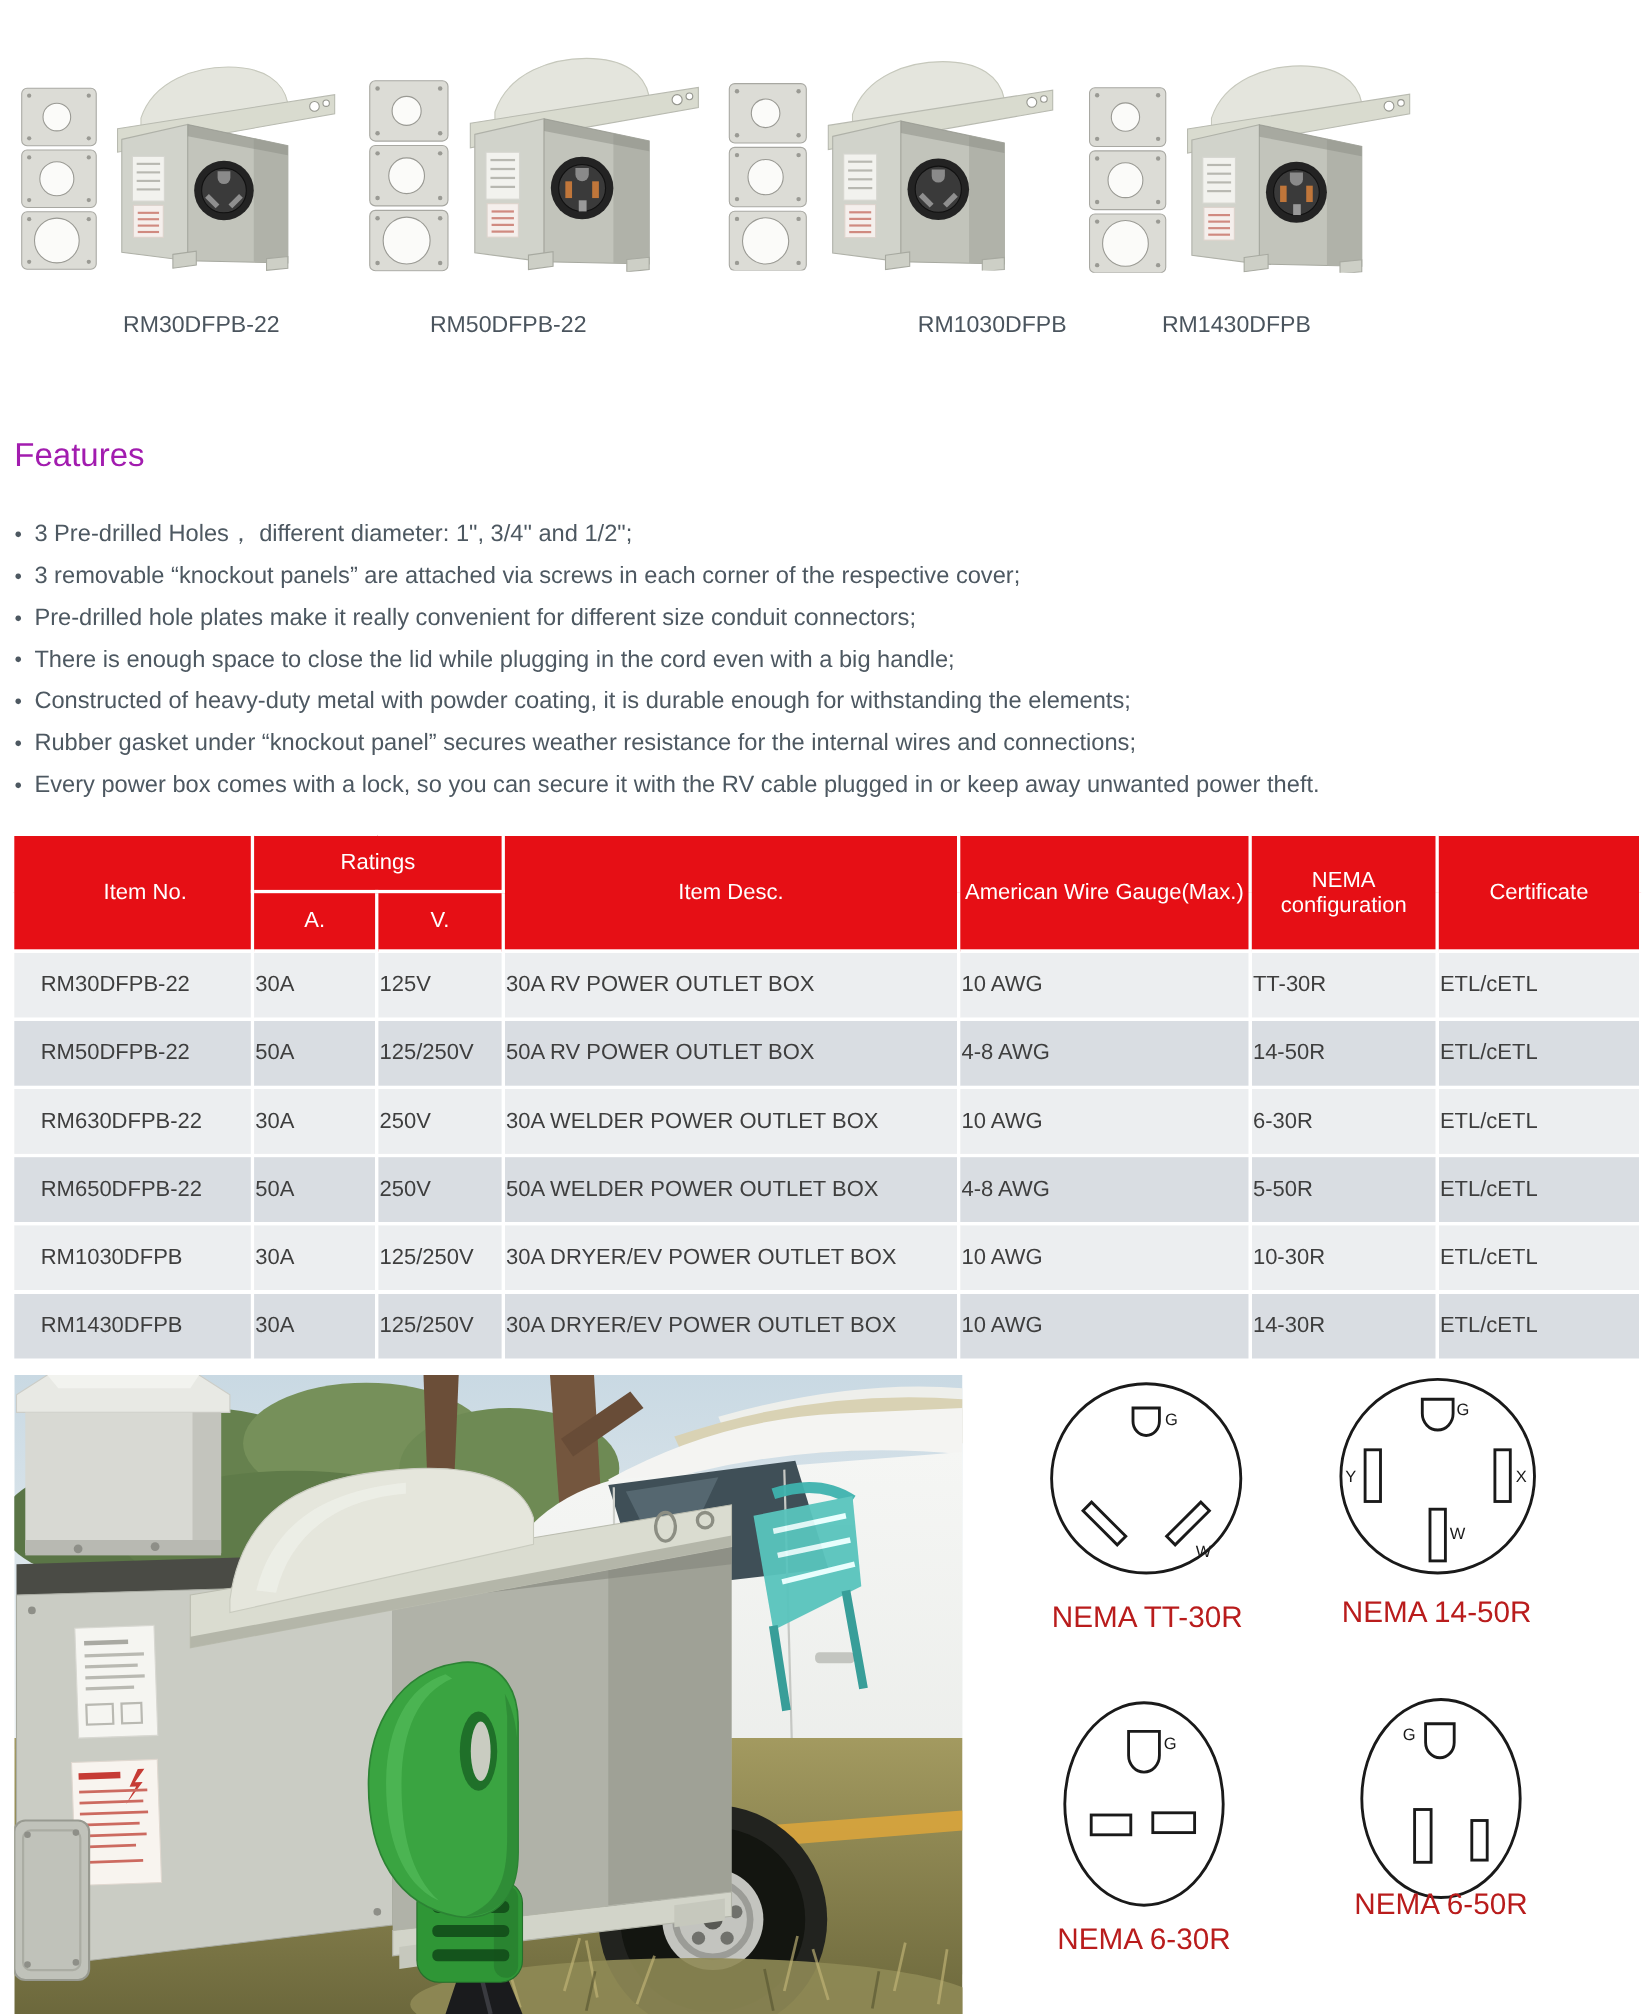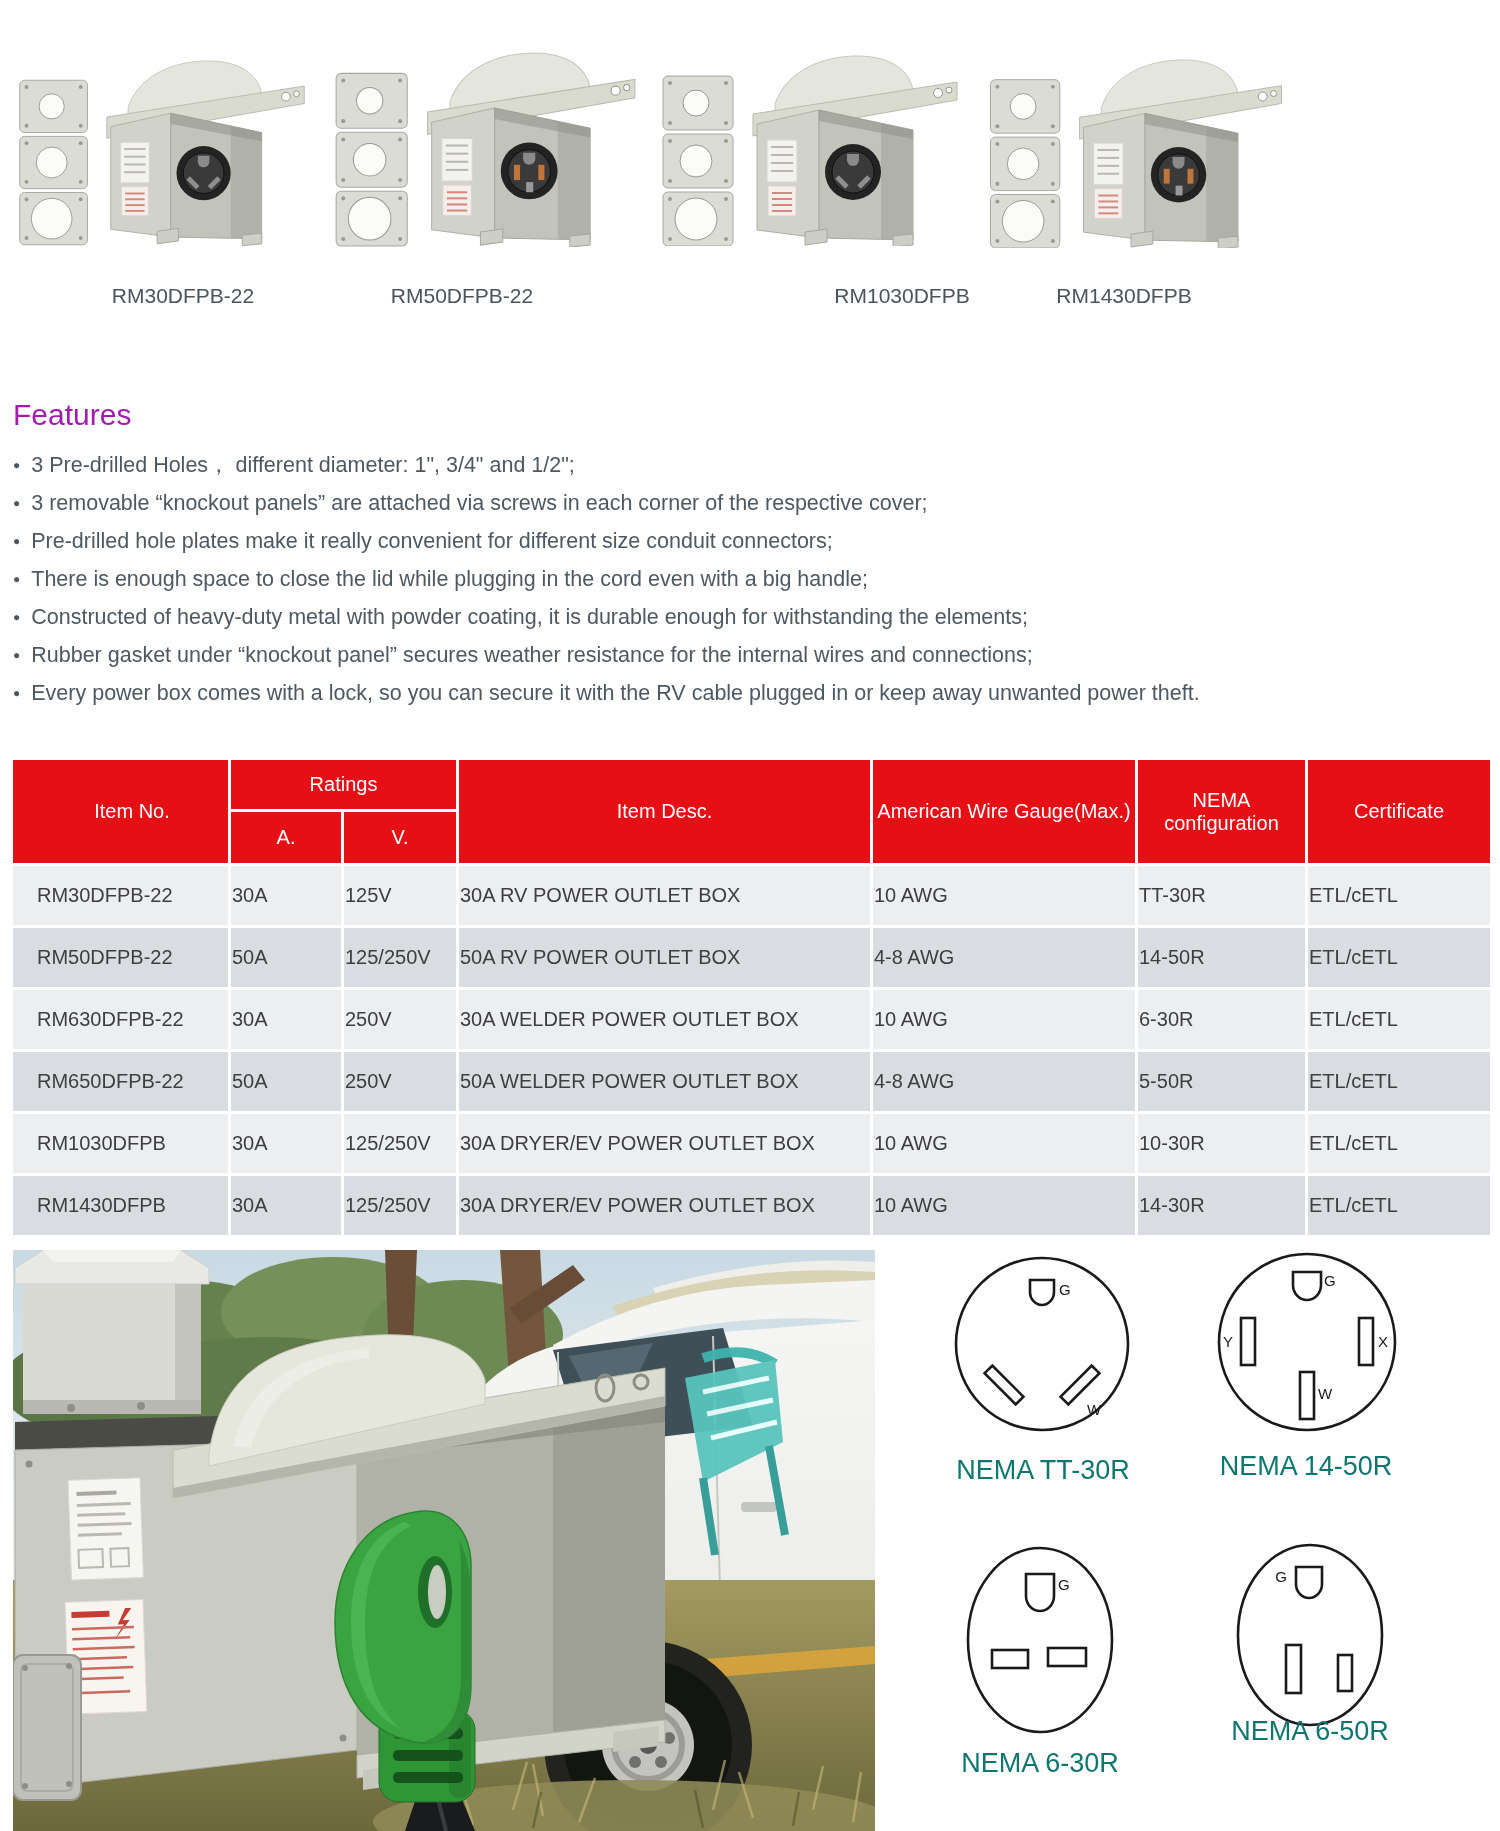--- a/index.html
+++ b/index.html
@@ -5,21 +5,21 @@
   html,body{margin:0;padding:0;background:#fff;}
   body{width:1500px;height:1831px;position:relative;font-family:"Liberation Sans",sans-serif;overflow:hidden;}
 
   
   .product{position:absolute;}
   .product svg{display:block;width:100%;height:100%;}
   .product-label{position:absolute;transform:translateX(-50%);font-size:21px;color:#4a545d;white-space:nowrap;}
 
   
   .features-title{position:absolute;left:13px;top:398px;font-size:30px;font-weight:normal;color:#a21caf;}
-  .features-list{position:absolute;left:13px;top:446px;margin:0;padding:0;list-style:none;width:1400px;}
+  .features-list{position:absolute;left:13px;top:466px;margin:0;padding:0;list-style:none;width:1400px;}
   .features-list li{font-size:21.5px;color:#4d5861;line-height:38px;white-space:nowrap;}
   .features-list li::before{content:"●";font-size:12px;vertical-align:3px;margin-right:11px;color:#4d5861;}
 
   
   .spec-table{position:absolute;left:10px;top:757px;width:1480px;border-collapse:collapse;table-layout:fixed;}
   .spec-table th{background:#e60f15;color:#fff;font-weight:400;font-size:20px;border:3px solid #fff;text-align:center;}
   .spec-table thead tr:first-child th{height:47px;}
   .spec-table thead tr:last-child th{height:49px;}
   .spec-table th.c-item{text-align:center;padding-left:24px;}
   .spec-table td{height:57px;font-size:20px;color:#3e3e3e;text-align:left;border:3px solid #fff;overflow:hidden;white-space:nowrap;}
@@ -27,21 +27,21 @@
   .row-light td{background:#eceef0;}
   .row-dark td{background:#d9dde2;}
 
   
   .rv-photo{position:absolute;left:13px;top:1250px;width:862px;height:581px;}
   .rv-photo svg{display:block;width:100%;height:100%;}
 
   
   .nema-diagram{position:absolute;}
   .nema-diagram svg{display:block;width:100%;height:100%;}
-  .nema-label{position:absolute;transform:translateX(-50%);font-size:27px;color:#0f766e;white-space:nowrap;}
+  .nema-label{position:absolute;transform:translateX(-50%);font-size:27px;color:#b91c1c;white-space:nowrap;}
   .d-outline{fill:#fff;stroke:#1a1a1a;stroke-width:2.6;}
   .pin-lbl{font-size:15px;fill:#1a1a1a;font-family:"Liberation Sans",sans-serif;}
 </style>
 </head>
 <body>
 
 <div class="product" style="left:12px;top:48px;width:300px;height:200px;">
     <svg viewBox="0 0 310 200">
       <rect x="8" y="30" width="70" height="54" rx="5" fill="#dcdcd6" stroke="#a8a8a2"></rect>
       <circle cx="41" cy="57" r="13" fill="#fbfbf9" stroke="#9a9a94"></circle>

